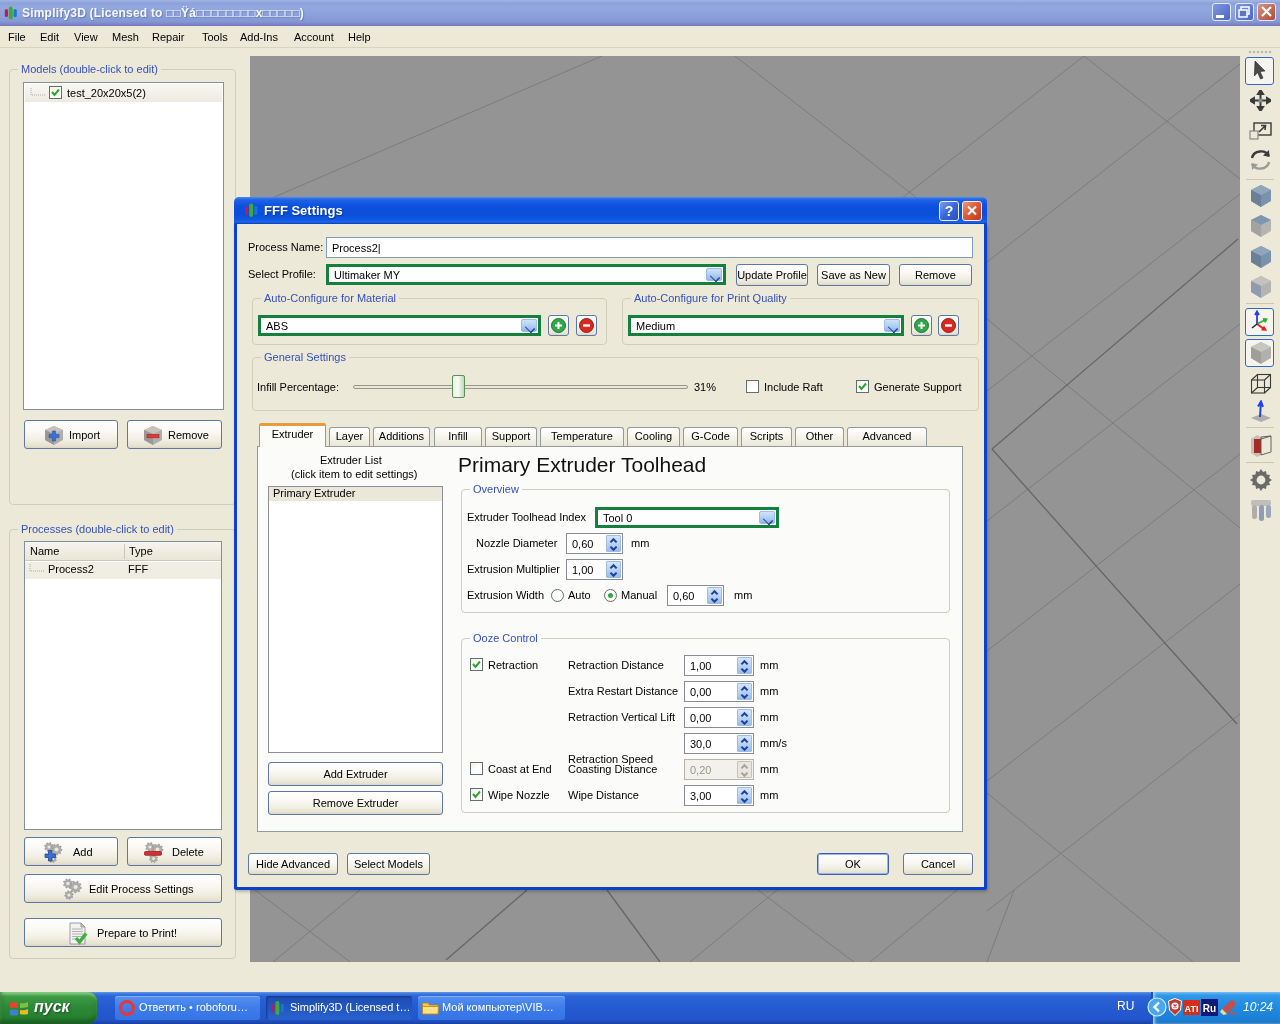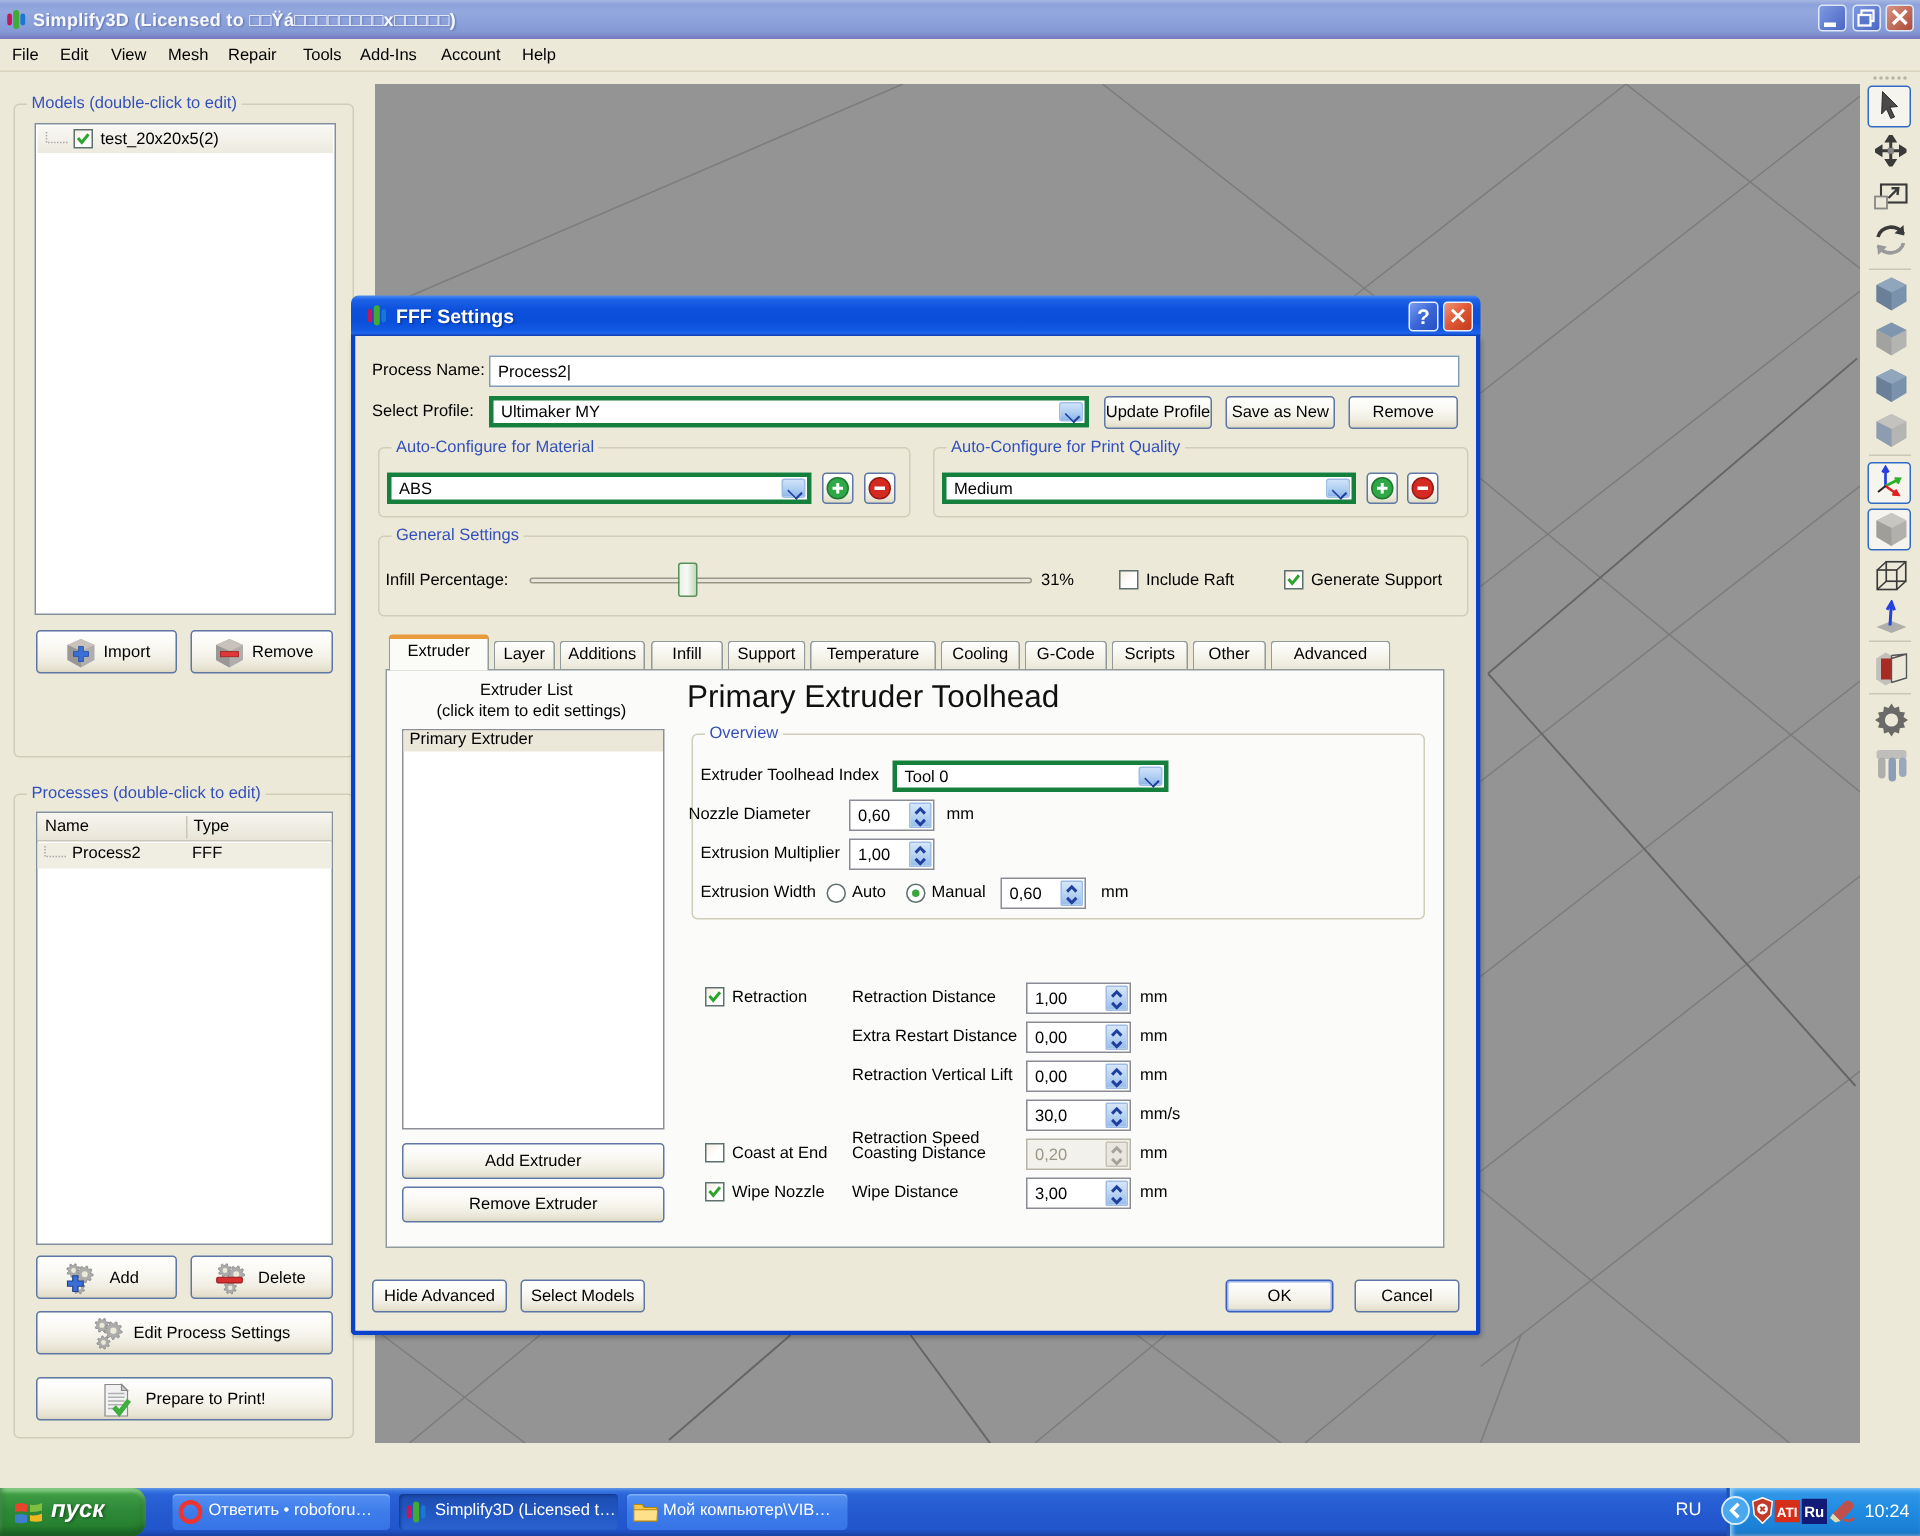--- a/index.html
+++ b/index.html
@@ -508,21 +508,21 @@
     <div class="group" style="left:203px;top:42px;width:489px;height:124px;background:#fbfbf9;">
         <span class="glabel" style="background:#fbfbf9;">Overview</span>
       </div>
     <span class="lab" style="left:209px;top:64px;">Extruder Toolhead Index</span>
     <div class="combo" style="left:337px;top:60px;width:184px;height:21px;">
         <span class="txt">Tool 0</span>
         <div class="arr">
           <div class="chev"></div>
         </div>
       </div>
-    <span class="lab" style="left:201px;top:90px;">Nozzle Diameter</span>
+    <span class="lab" style="left:218px;top:90px;">Nozzle Diameter</span>
     <div class="spin" style="left:308px;top:86px;width:57px;height:21px;">
         <span class="txt">0,60</span>
         <div class="btns">
           <svg width="13" height="17" viewBox="0 0 13 17" style="position:absolute;left:0;top:0;">
             <path d="M3.4 6.4 L6.5 3.2 L9.6 6.4"></path>
             <path d="M3.4 10.6 L6.5 13.8 L9.6 10.6"></path>
           </svg>
         </div>
       </div>
     <span class="lab" style="left:373px;top:90px;">mm</span>
@@ -547,20 +547,23 @@
         <span class="txt">0,60</span>
         <div class="btns">
           <svg width="13" height="17" viewBox="0 0 13 17" style="position:absolute;left:0;top:0;">
             <path d="M3.4 6.4 L6.5 3.2 L9.6 6.4"></path>
             <path d="M3.4 10.6 L6.5 13.8 L9.6 10.6"></path>
           </svg>
         </div>
       </div>
     <span class="lab" style="left:476px;top:142px;">mm</span>
 
+    <div class="group" style="left:203px;top:191px;width:489px;height:175px;background:#fbfbf9;">
+        <span class="glabel" style="background:#fbfbf9;">Ooze Control</span>
+      </div>
     <div class="cb" style="left:212px;top:211px;">
         <svg width="11" height="11">
           <path d="M2 5 L4.5 8 L9 2.5" stroke="#2da42d" stroke-width="2" fill="none"></path>
         </svg>
       </div>
     <span class="lab" style="left:230px;top:212px;">Retraction</span>
     <span class="lab" style="left:310px;top:212px;">Retraction Distance</span>
     <div class="spin" style="left:426px;top:208px;width:70px;height:21px;">
         <span class="txt">1,00</span>
         <div class="btns">
@@ -699,15 +702,15 @@
       </svg>
     <svg class="abs" style="left:48px;top:7px" width="17" height="17">
         <rect width="17" height="17" fill="#121a78"></rect>
         <text x="8.5" y="12.5" text-anchor="middle" font-size="10" font-weight="bold" fill="#fff" font-family="Liberation Sans">Ru</text>
       </svg>
     <svg class="abs" style="left:66px;top:7px" width="19" height="17" viewBox="0 0 19 17">
         <path d="M3 10 L10 3 Q13 0 15.5 2.5 Q18 5 15 8 L8 15 Z" fill="#c0504a"></path>
         <path d="M3 10 L8 15 L4.5 16 L1 13 Z" fill="#e8d8a8"></path>
         <path d="M10.5 14 Q14 16 17 13" stroke="#c0504a" stroke-width="2" fill="none"></path>
       </svg>
-    <span class="abs" style="left:90px;top:8px;color:#fff;font-size:12px;">10:24</span>
+    <span class="abs" style="left:90px;top:8px;color:#fff;font-size:12px;font-style:italic;">10:24</span>
   </div>
 </div>
 
 </body></html>

